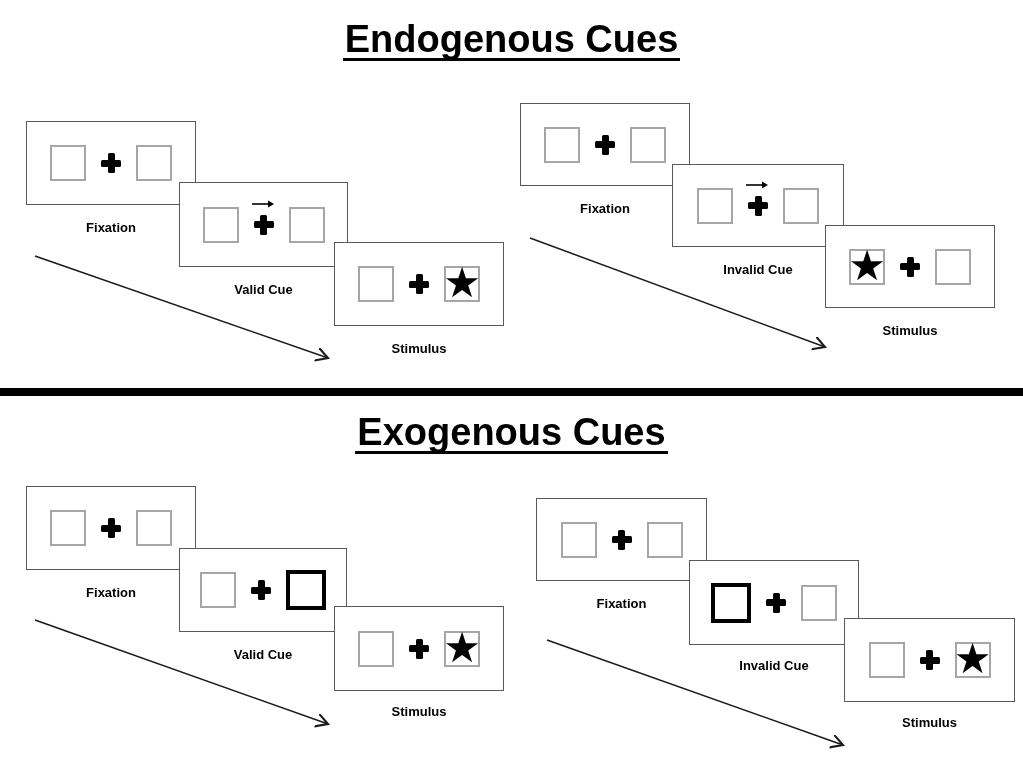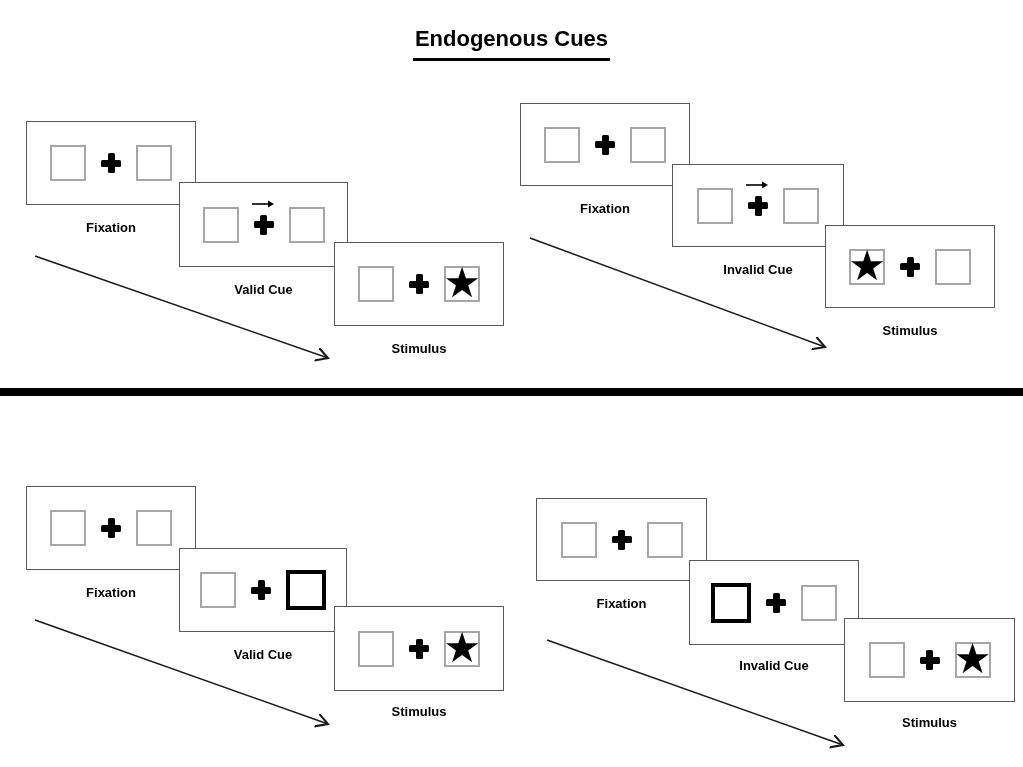--- a/index.html
+++ b/index.html
@@ -5,21 +5,21 @@
   html,body{margin:0;padding:0;}
   body{
     width:1023px;height:767px;position:relative;background:#ffffff;
     font-family:"Liberation Sans", sans-serif;color:#000;overflow:hidden;
   }
   .stage{position:absolute;left:0;top:0;width:1023px;height:767px;}
 
   
   .title-row{position:absolute;left:0;width:1023px;text-align:center;}
   .title{
-    display:inline-block;font-weight:bold;font-size:22px;line-height:34px;
+    display:inline-block;font-weight:bold;font-size:38px;line-height:34px;
     border-bottom:3px solid #000;padding:0 2px 2px 2px;letter-spacing:0px;
   }
 
   
   .divider{position:absolute;left:0;top:388px;width:1023px;height:8px;background:#000;}
 
   
   .panel{
     position:absolute;background:#fff;border:1px solid #595959;
     display:flex;align-items:center;justify-content:center;gap:15px;
@@ -136,20 +136,23 @@
       </div>
     <div class="cross-stack">
         <div class="plus"></div>
       </div>
     <div class="box"></div>
   </div>
   <div class="plabel" style="left:825px;top:320px;width:170px;">Stimulus</div>
 
   <div class="divider"></div>
 
+  <div class="title-row" style="top:415px;">
+    <span class="title">Exogenous Cues</span>
+  </div>
 
   <div class="panel p-fix" style="left:26px;top:486px;width:170px;height:84px;">
     <div class="box"></div>
     <div class="cross-stack">
         <div class="plus"></div>
       </div>
     <div class="box"></div>
   </div>
   <div class="plabel" style="left:26px;top:582px;width:170px;">Fixation</div>
 

